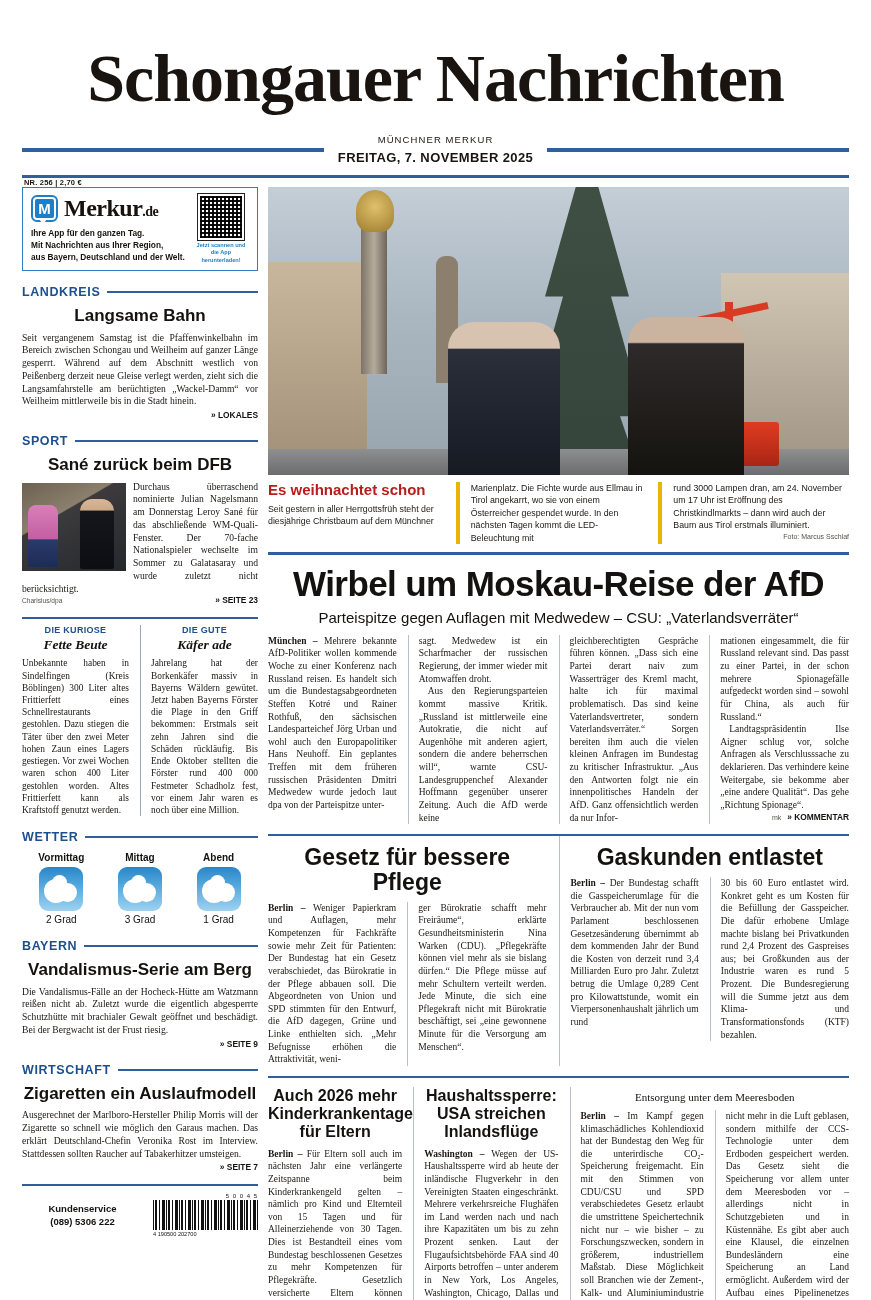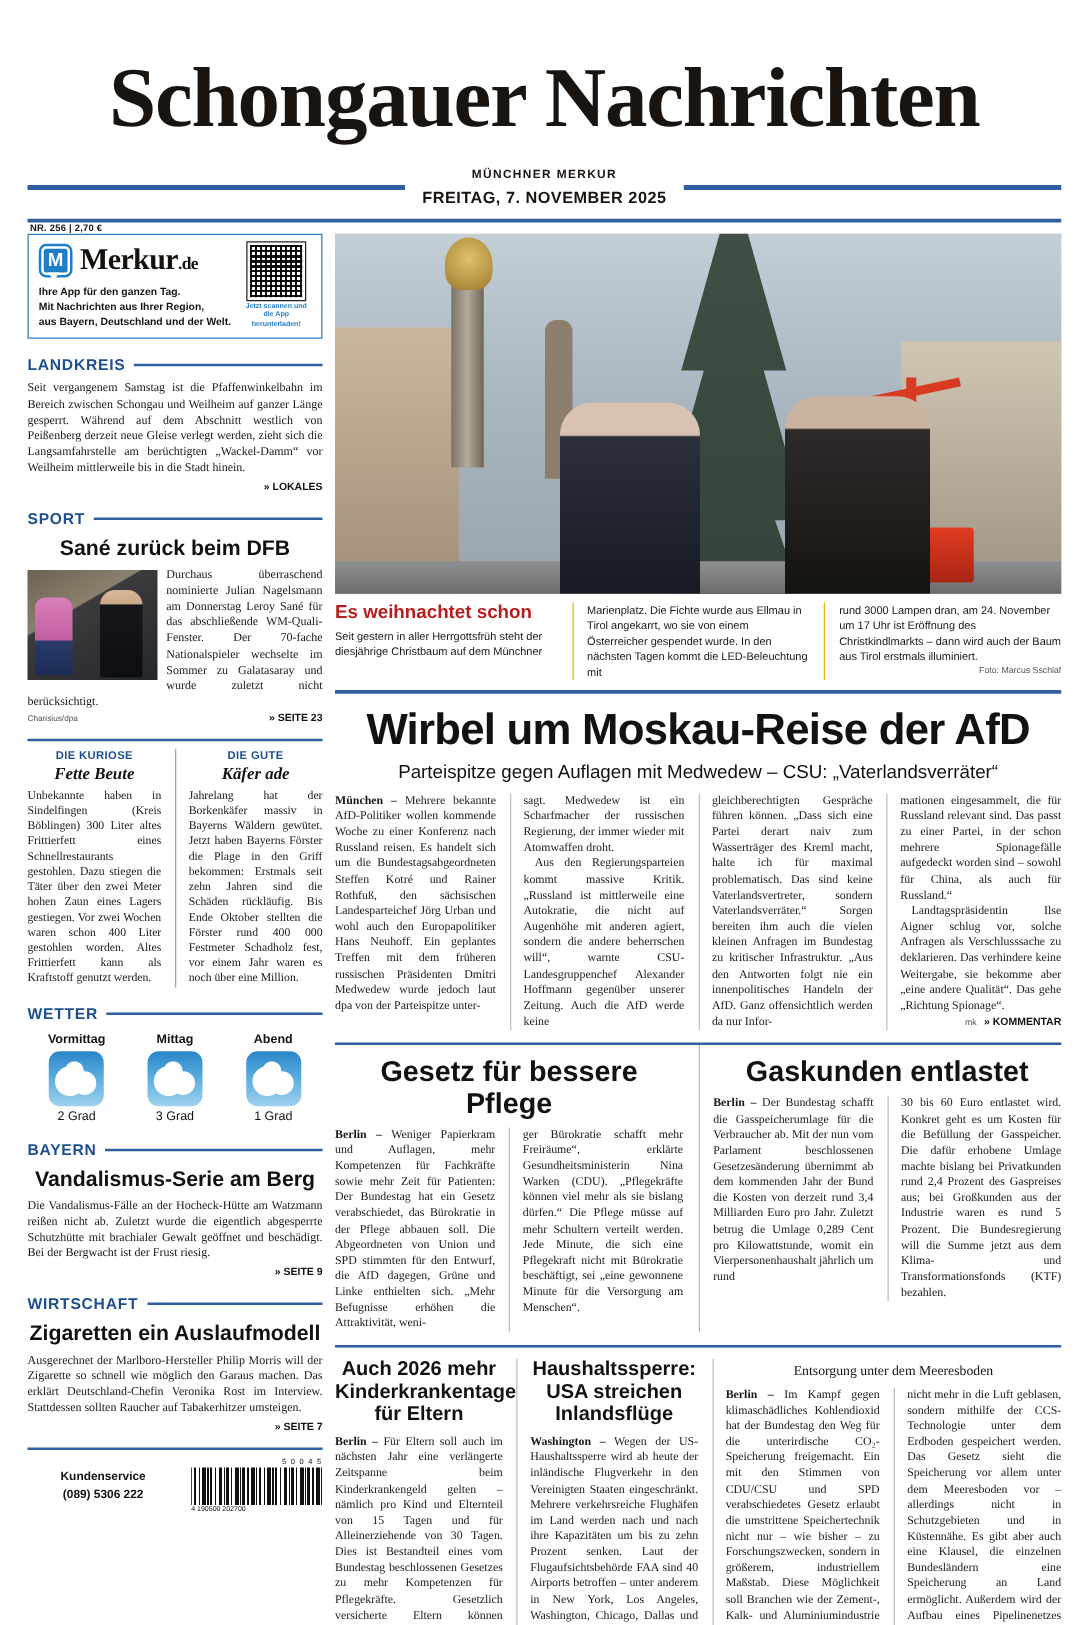--- a/index.html
+++ b/index.html
@@ -25,21 +25,21 @@
   .masthead-bar {
     display: flex; align-items: center; justify-content: center;
     margin-top: 22px; gap: 0;
   }
   .mb-rule { flex: 1 1 auto; height: 4px; background: #2f5f9e; }
   .mb-rule.left { margin-right: 14px; }
   .mb-rule.right { margin-left: 14px; }
   .mb-center { text-align: center; }
   .mb-center .sub {
     font-family: "Liberation Sans", sans-serif;
-    font-weight: 700; font-size: 9.5px; letter-spacing: 1.1px;
+    font-weight: 400; font-size: 9.5px; letter-spacing: 1.1px;
     color: #1a1410;
   }
   .mb-center .date {
     font-family: "Liberation Sans", sans-serif;
     font-weight: 700; font-size: 13px; letter-spacing: 0.4px;
     color: #1a1410; margin-top: 5px;
   }
   .issue-line {
     font-family: "Liberation Sans", sans-serif;
     font-size: 7.5px; font-weight: 700; color:#1a1410;
@@ -273,21 +273,21 @@
     background: linear-gradient(180deg,#cbb49f 0%, #cbb49f 16%, #2e2a2a 17%, #15130f 100%);
     border-radius: 26px 26px 0 0;
   }
   .hero-photo .ground {
     position:absolute; left:0; bottom:0; width:100%; height:9%;
     background: linear-gradient(180deg,#8e8f90,#6b6c6e);
   }
 
   .cap-grid { display:flex; gap: 12px; margin-top: 7px; }
   .cap-col { flex: 1 1 0; min-width:0; }
-  .cap-col.sep { border-left: 1px solid #eab308; padding-left: 11px; }
+  .cap-col.sep { border-left: 4px solid #eab308; padding-left: 11px; }
   .cap-title {
     font-family: "Liberation Sans", sans-serif; font-weight: 700;
     font-size: 15px; color:#b91c1c; line-height:1.1;
   }
   .cap-text {
     font-family: "Liberation Sans", sans-serif; font-size: 8.8px;
     line-height: 1.42; color:#1b1714; margin-top: 4px;
   }
   .photo-credit {
     font-family: "Liberation Sans", sans-serif; font-size: 7px;
@@ -388,20 +388,21 @@
         <div class="qr-wrap">
           <div class="qr"></div>
           <div class="qr-cap">Jetzt scannen und die App herunterladen!</div>
         </div>
       </div>
 
       <div class="kicker">
         <span class="k-label">LANDKREIS</span>
         <span class="k-rule"></span>
       </div>
+      <div class="sec-head">Langsame Bahn</div>
       <div class="sec-body">Seit vergangenem Samstag ist die Pfaffenwinkelbahn im Bereich zwischen Schongau und Weilheim auf ganzer Länge gesperrt. Während auf dem Abschnitt westlich von Peißenberg derzeit neue Gleise verlegt werden, zieht sich die Langsamfahrstelle am berüchtigten „Wackel-Damm“ vor Weilheim mittlerweile bis in die Stadt hinein.</div>
       <div class="ref ref-right">» LOKALES</div>
 
       <div class="kicker">
         <span class="k-label">SPORT</span>
         <span class="k-rule"></span>
       </div>
       <div class="sec-head">Sané zurück beim DFB</div>
       <div class="sport-flow">
         <div class="sport-photo"></div>

